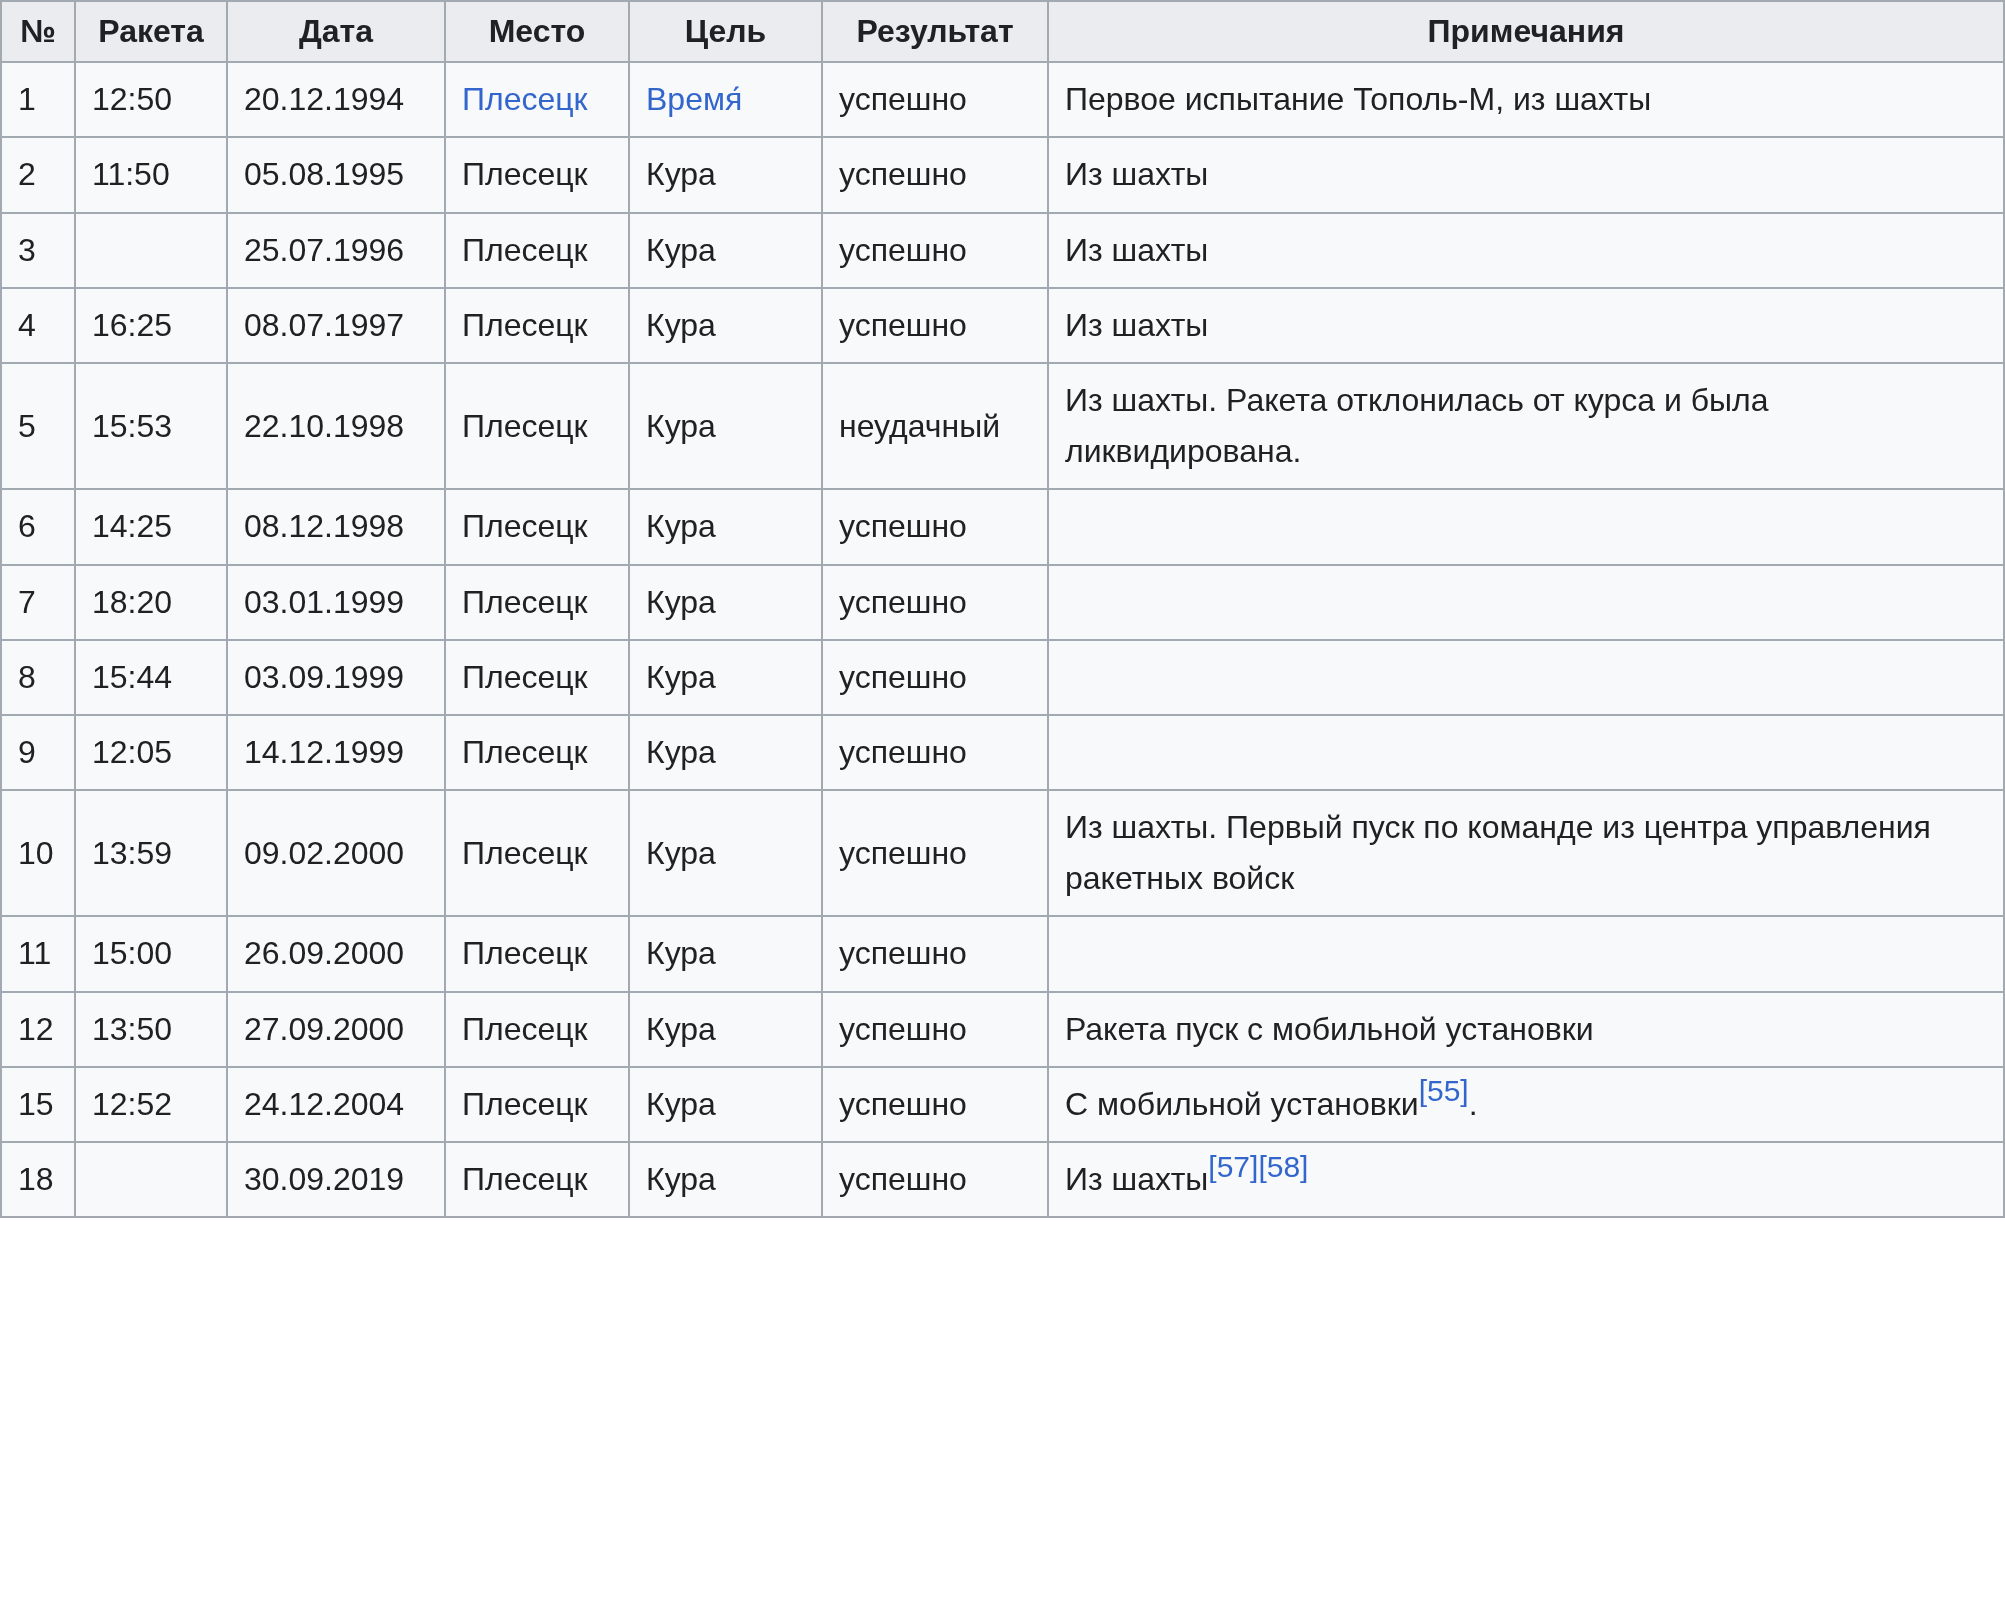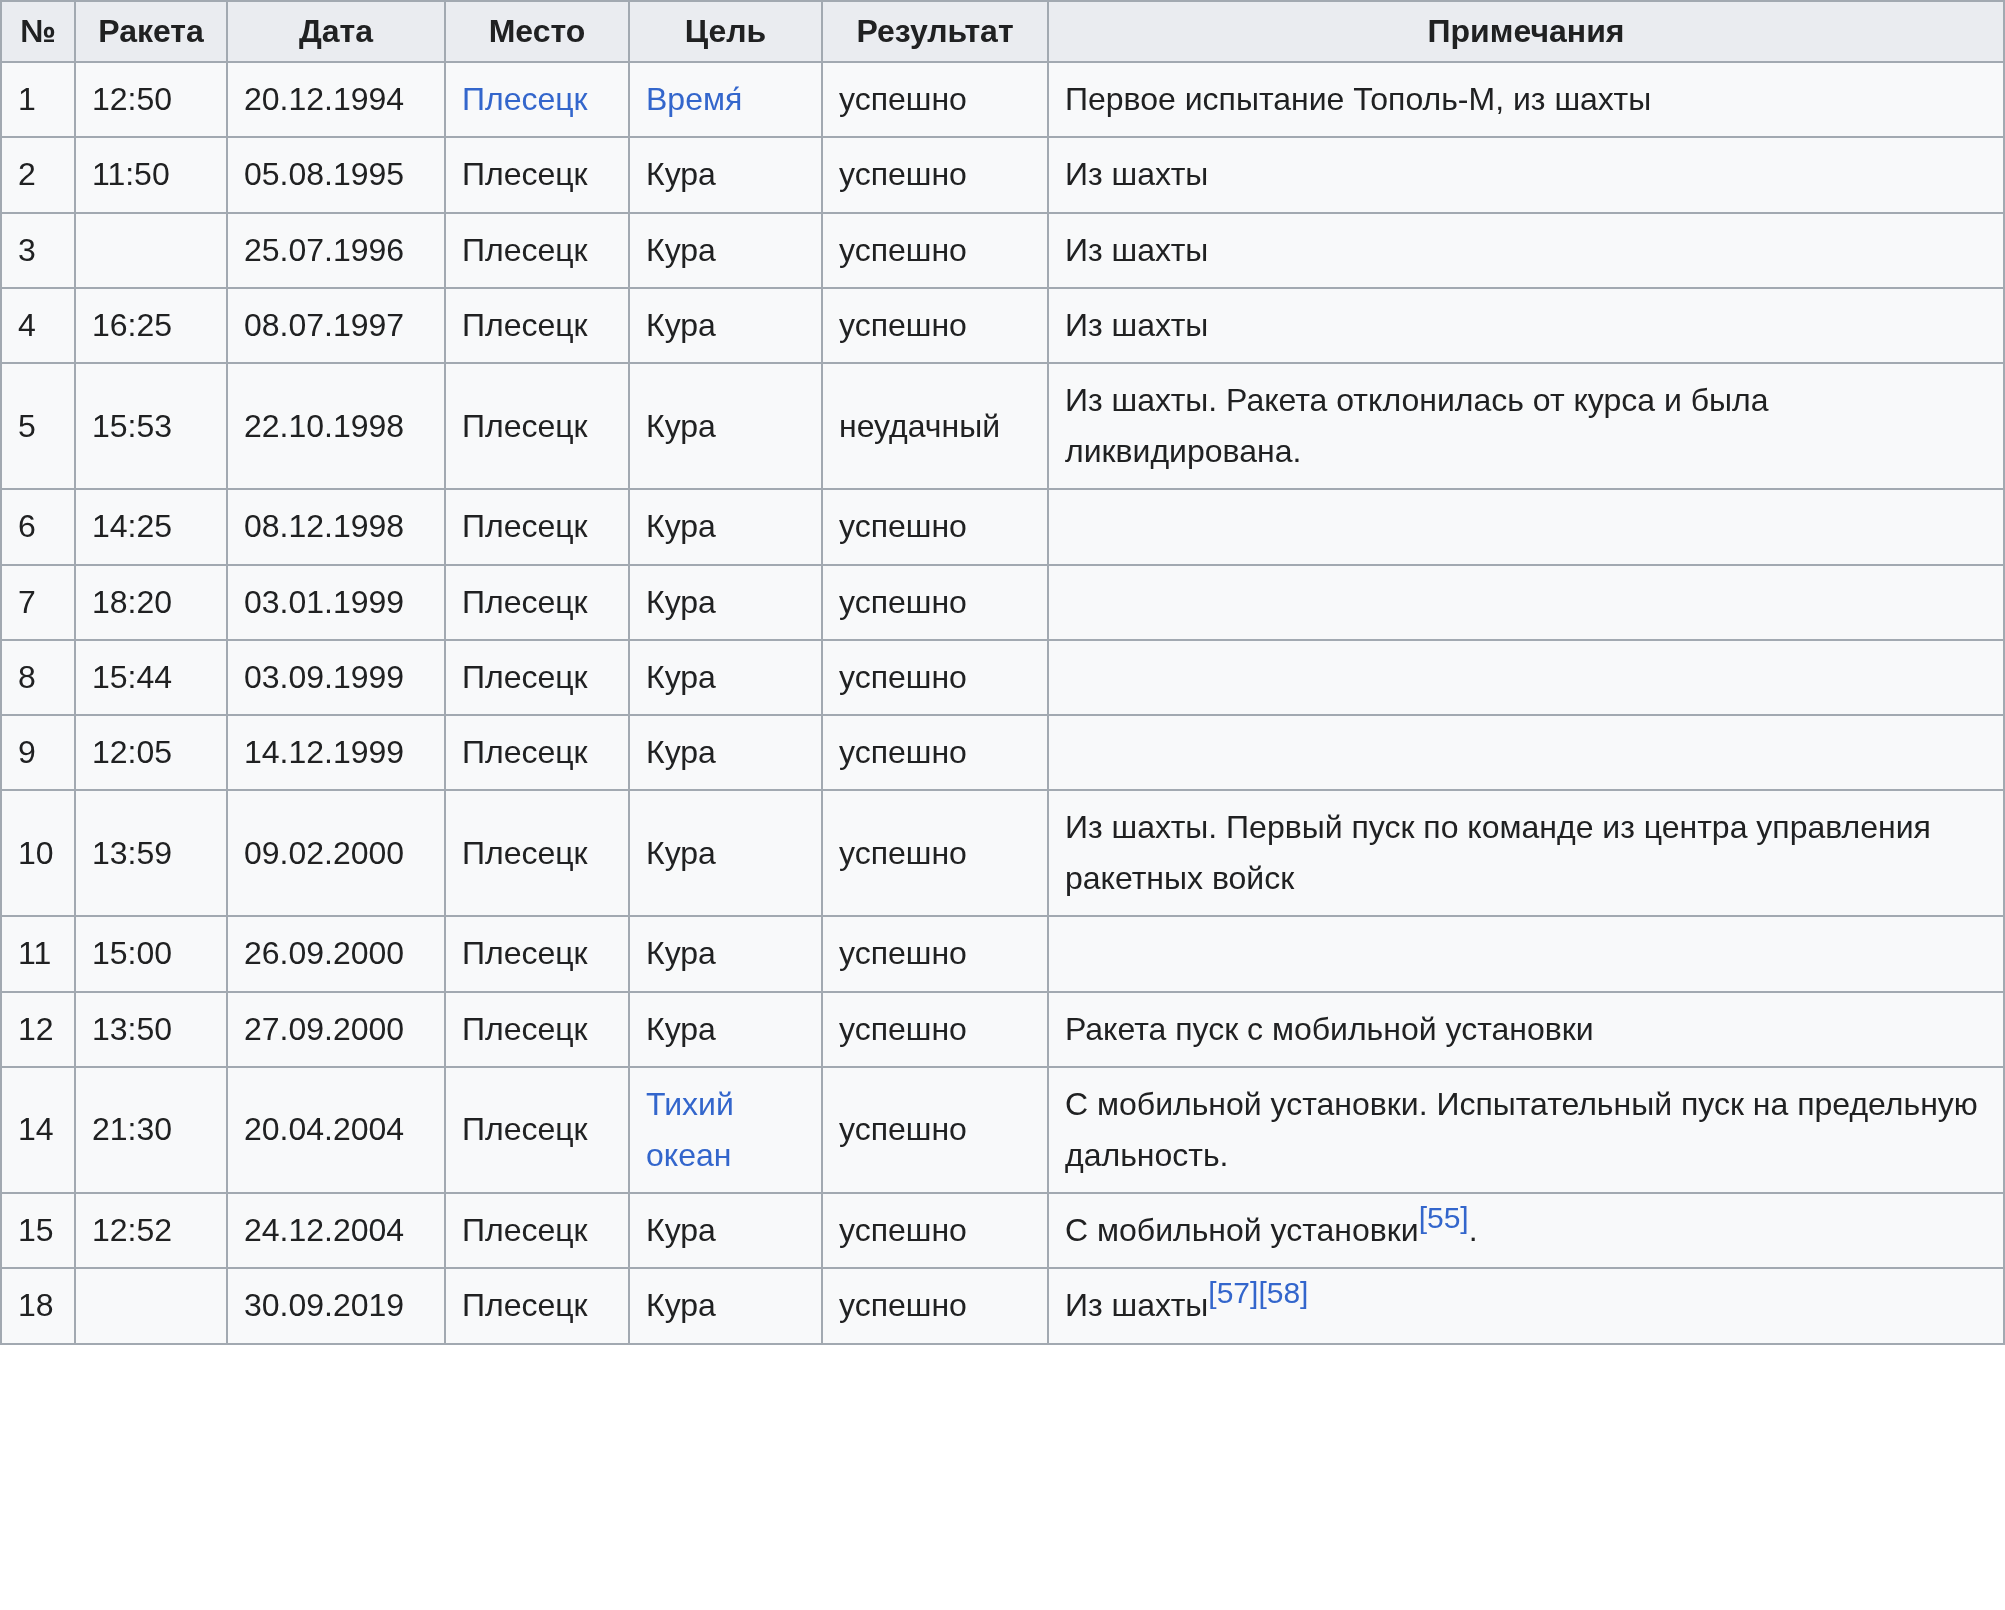--- a/index.html
+++ b/index.html
@@ -191,29 +191,20 @@
     <td>12</td>
     <td>13:50</td>
     <td>27.09.2000</td>
     <td><span>Плесецк</span></td>
     <td><span>Кура</span></td>
     <td>успешно</td>
     <td><span>Ракета пуск с мобильной установки</span></td>
   </tr>
 
 
-  <tr>
-    <td>14</td>
-    <td>21:30</td>
-    <td>20.04.2004</td>
-    <td><span>Плесецк</span></td>
-    <td><span class="wlink">Тихий океан</span></td>
-    <td>успешно</td>
-    <td><span>С мобильной установки. Испытательный пуск на предельную дальность.</span></td>
-  </tr>
 
   <tr>
     <td>15</td>
     <td>12:52</td>
     <td>24.12.2004</td>
     <td><span>Плесецк</span></td>
     <td><span>Кура</span></td>
     <td>успешно</td>
     <td><span>С мобильной установки</span><sup class="ref">[55]</sup><span>.</span></td>
   </tr>

